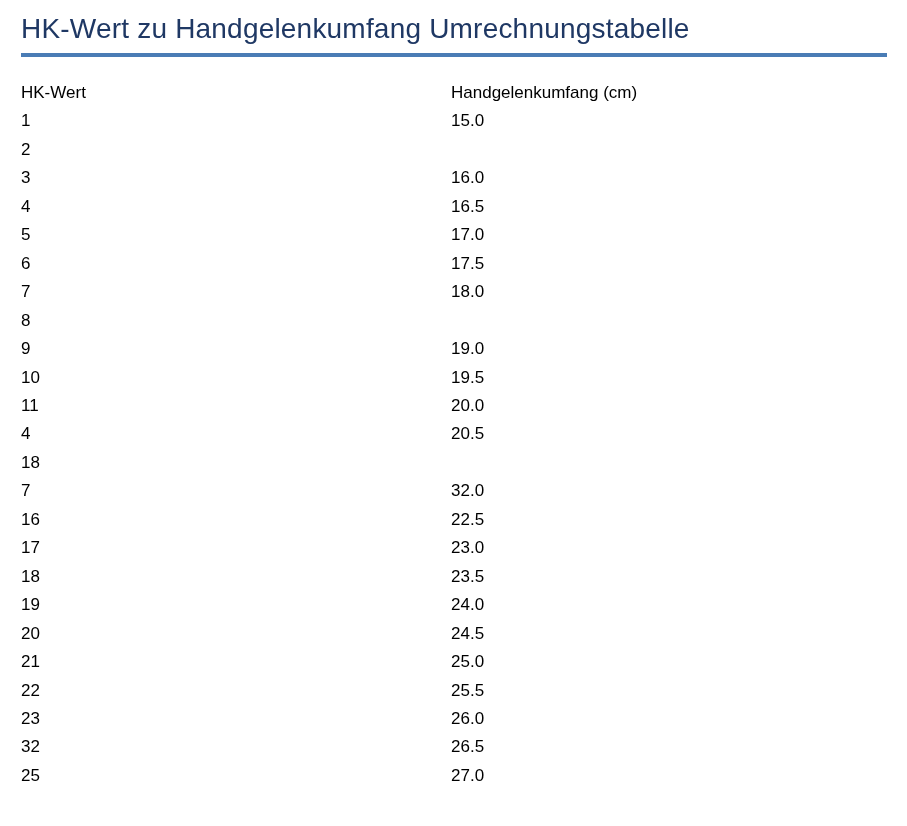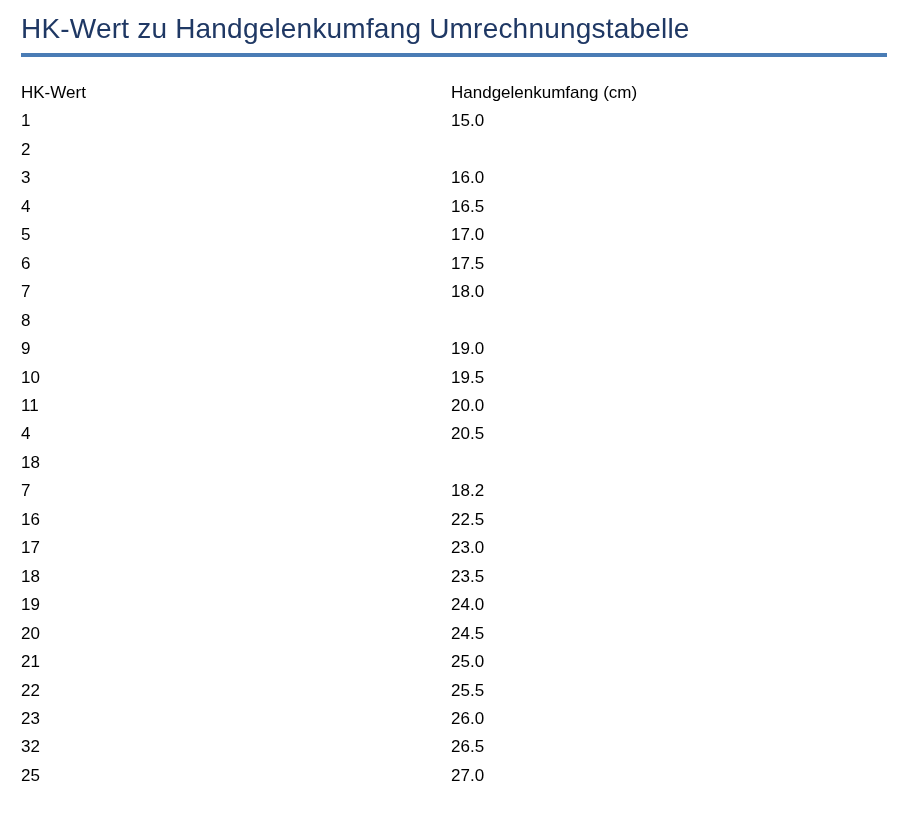--- a/index.html
+++ b/index.html
@@ -112,21 +112,21 @@
         </div>
         <div class="row">
           <div class="cell col1">4</div>
           <div class="cell col2">20.5</div>
         </div>
         <div class="row">
           <div class="cell col1">18</div>
         </div>
         <div class="row">
           <div class="cell col1">7</div>
-          <div class="cell col2">18.2</div>
+          <div class="cell col2">32.0</div>
         </div>
         <div class="row">
           <div class="cell col1">16</div>
           <div class="cell col2">22.5</div>
         </div>
         <div class="row">
           <div class="cell col1">17</div>
           <div class="cell col2">23.0</div>
         </div>
         <div class="row">

